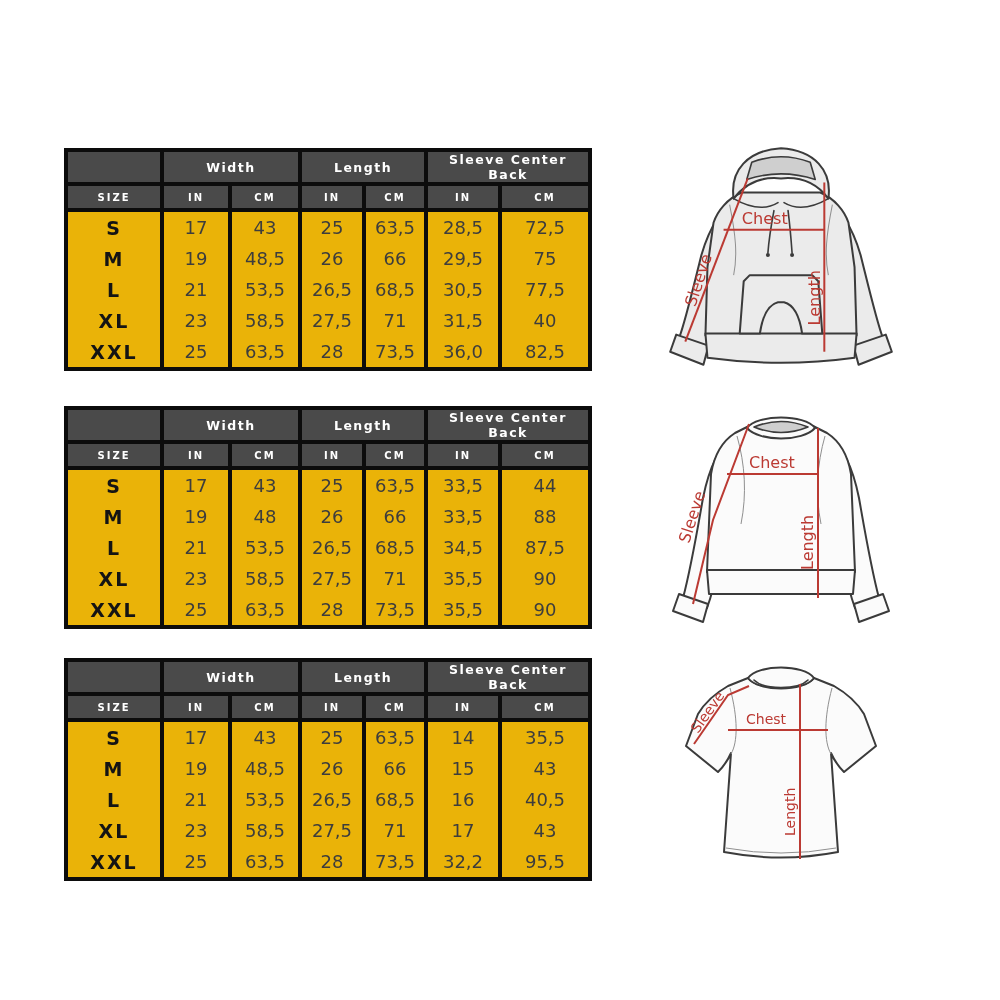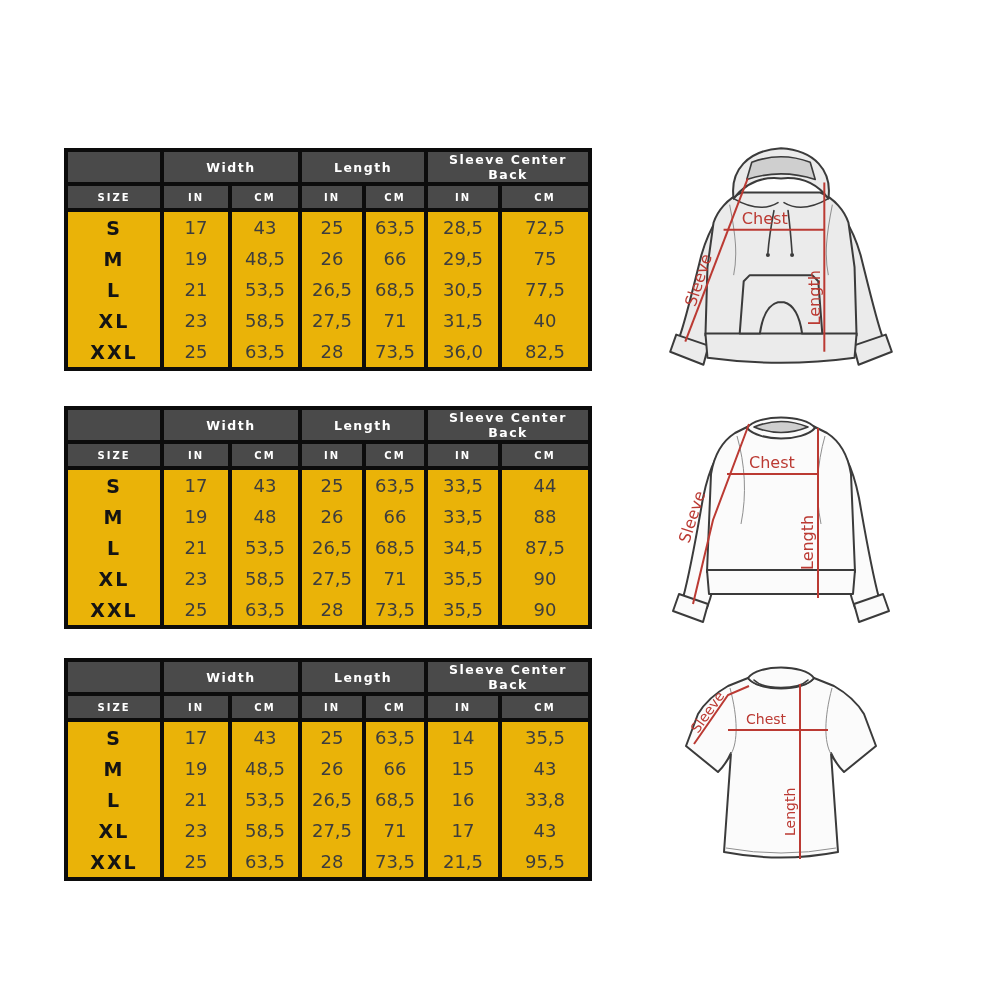--- a/index.html
+++ b/index.html
@@ -251,38 +251,38 @@
         <td>15</td>
         <td>43</td>
       </tr>
       <tr>
         <th>L</th>
         <td>21</td>
         <td>53,5</td>
         <td>26,5</td>
         <td>68,5</td>
         <td>16</td>
-        <td>33,8</td>
+        <td>40,5</td>
       </tr>
       <tr>
         <th>XL</th>
         <td>23</td>
         <td>58,5</td>
         <td>27,5</td>
         <td>71</td>
         <td>17</td>
         <td>43</td>
       </tr>
       <tr>
         <th>XXL</th>
         <td>25</td>
         <td>63,5</td>
         <td>28</td>
         <td>73,5</td>
-        <td>21,5</td>
+        <td>32,2</td>
         <td>95,5</td>
       </tr>
     </tbody>
   </table>
 
   <svg class="garment g-hoodie" viewBox="0 0 270 240">
 
     <path class="outline" d="M96,60 C78,70 64,92 56,120 C48,152 40,186 34,202 L62,213 C71,194 78,160 82,128 L86,92 Z"></path>
     <path class="outline" d="M174,60 C192,70 206,92 214,120 C222,152 230,186 236,202 L208,213 C199,194 192,160 188,128 L184,92 Z"></path>
     <path class="outline" d="M31,199 L63,210 L58,229 L25,216 Z"></path>

